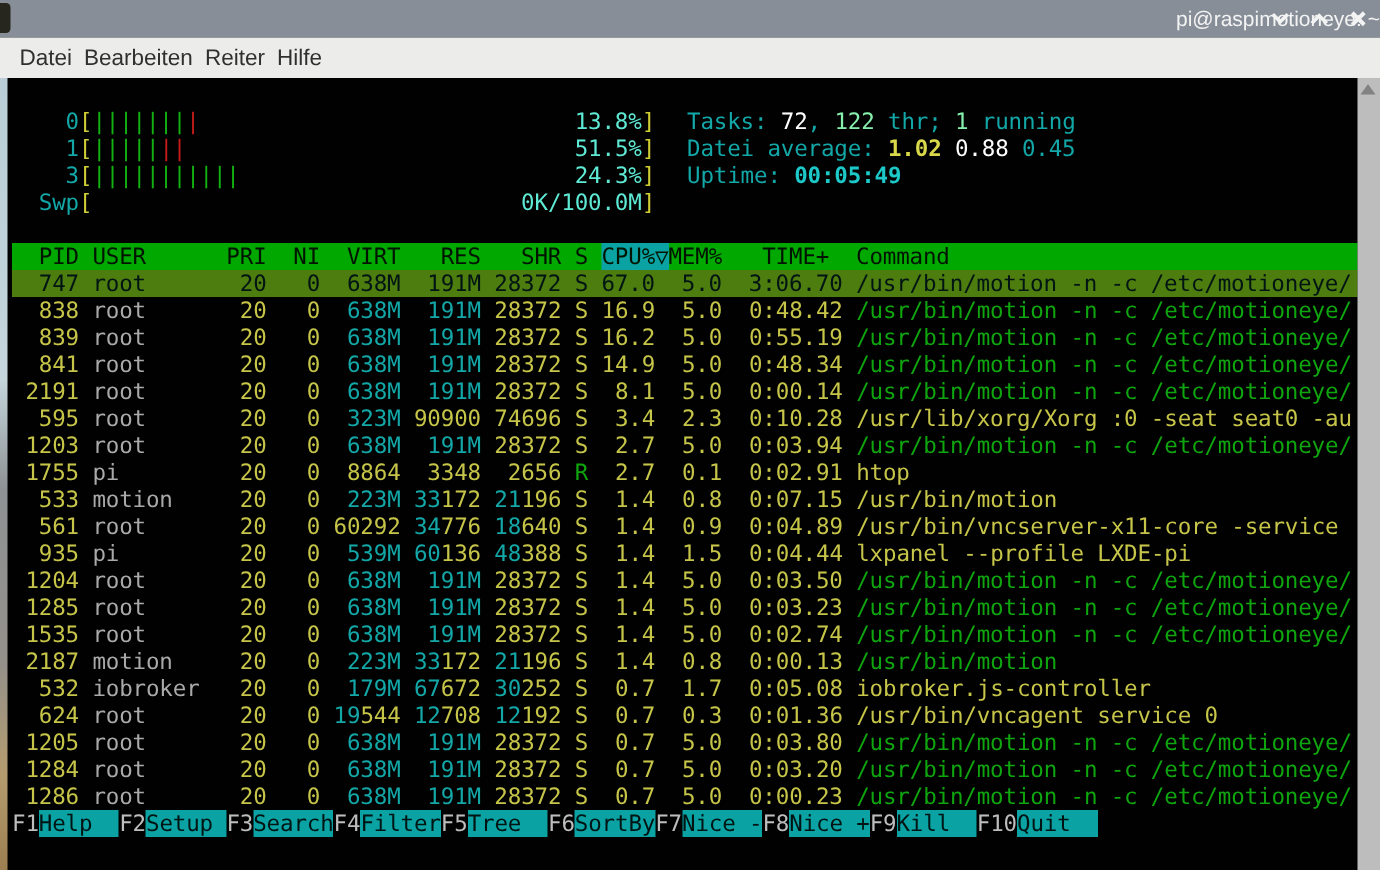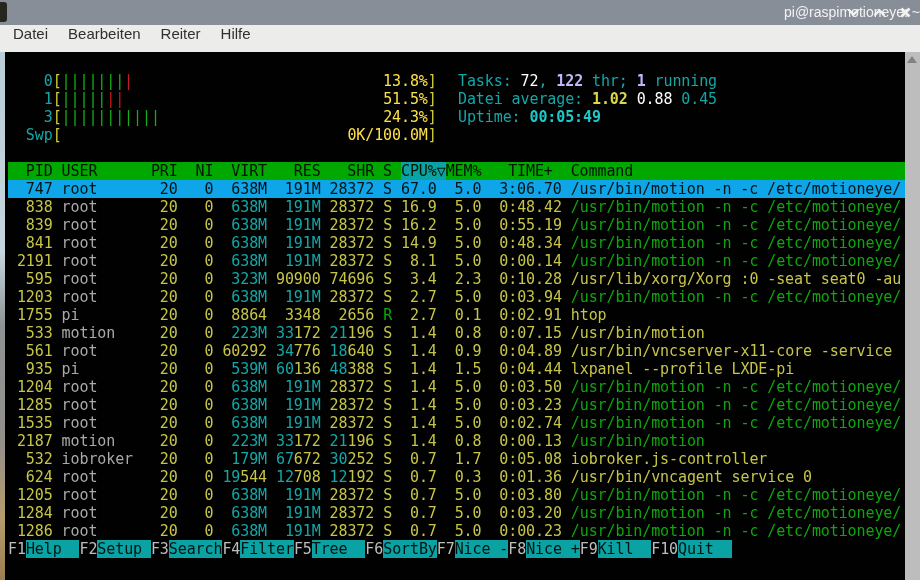--- a/index.html
+++ b/index.html
@@ -8,52 +8,52 @@
 
   
   .titlebar{position:absolute;left:0;top:0;width:920px;height:25px;background:#878E98}
   .titlebar .title{color:#F3F3F3;font-size:14px;text-align:right;line-height:25px;
        font-family:"Liberation Sans",sans-serif}
   .win-icon{position:absolute;left:-3px;top:2px;width:10px;height:20px;background:#26261f;border-radius:3px}
   .winbtns{position:absolute;right:8px;top:0;height:25px;display:flex;gap:13px;align-items:center}
   .wbtn{width:13px;height:13px;display:flex;align-items:center;justify-content:center;cursor:default}
 
   .menubar{position:absolute;left:0;top:25px;width:920px;height:27px;background:#ECECEA;
-       display:flex;gap:20px;padding-left:13px;box-sizing:border-box;
+       display:flex;align-items:center;gap:8px;padding-left:13px;box-sizing:border-box;
        font-size:15px;color:#303030}
   .menubar .mitem{cursor:default}
 
   
   .term{position:absolute;left:0;top:52px;width:920px;height:528px;background:#010101;overflow:hidden;
         font-family:"DejaVu Sans Mono","Liberation Mono",monospace;font-size:15px;line-height:18px;
         letter-spacing:-0.1px;color:#BDBDBD}
   .content{position:absolute;left:8px;top:20px;width:897px}
   .tline{height:18px;white-space:pre}
   .stats{position:absolute;left:458px;top:20px}
   .stats .tline{width:auto}
 
   
   .hl{background:#00A800;width:897px}
   .hl span{color:#001400}
   .hl span.srt{background:#0AA2A2}
-  .sel{background:#0ea5e9;width:897px}
+  .sel{background:#4d7c0f;width:897px}
   .sel span{color:#001414}
 
   
   span.y{color:#C6C549}
   span.g{color:#A9A9A9}
   span.t{color:#13A7A7}
   span.G{color:#0FA50F}
   span.gr{color:#12B212}
   span.c{color:#13A7A7}
   span.wb{color:#FFFFFF;font-weight:normal}
-  span.gb{color:#c4b5fd;font-weight:bold}
+  span.gb{color:#86efac;font-weight:normal}
   span.yb{color:#D8D84A;font-weight:bold}
   span.cb{color:#1CC8C8;font-weight:bold}
-  span.d{color:#fde047}
+  span.d{color:#5eead4}
   span.b{color:#CFCF33}
   span.r{color:#C41B1B}
   span.bl{color:#3B3BD6}
   span.o{color:#BE6A1E}
   span.fk{color:#BDBDBD}
   span.fl{background:#0AA2A2;color:#001414}
 
   
   .scrollbar{position:absolute;right:0;top:0;width:15px;height:528px;background:#BDBDBD}
   .scroll-up{position:absolute;top:4px;left:2px;width:0;height:0;

